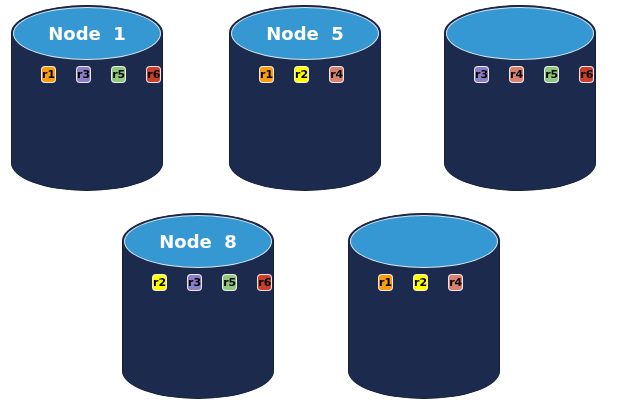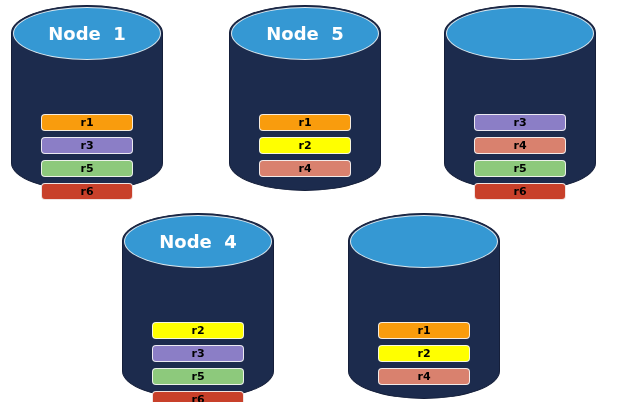--- a/index.html
+++ b/index.html
@@ -50,23 +50,22 @@
     font-size: 18px;
     line-height: 24px;
     white-space: pre; 
   }
   .bars {
     position: absolute;
     top: 61px;
     left: 30px;
     right: 30px;
     display: flex;
-    flex-direction: column;
-    gap: 6px;
-    margin-top: 48px;
+    flex-direction: row;
+    gap: 20px;
   }
   .bar {
     height: 15px;
     border: 1px solid rgba(245, 245, 245, 0.9);
     border-radius: 4px;
     text-align: center;
     color: #000000;
     font-weight: bold;
     font-size: 11px;
     line-height: 15px;
@@ -114,21 +113,21 @@
       <div class="bar" style="background: rgb(139, 126, 198);">r3</div>
       <div class="bar" style="background: rgb(217, 129, 110);">r4</div>
       <div class="bar" style="background: rgb(141, 201, 124);">r5</div>
       <div class="bar" style="background: rgb(200, 64, 42);">r6</div>
     </div>
   </div>
 
   <div class="cyl n4">
     <div class="cyl-body"></div>
     <div class="cyl-top"></div>
-    <div class="cyl-title">Node  4</div>
+    <div class="cyl-title">Node  8</div>
     <div class="bars">
       <div class="bar" style="background: rgb(255, 255, 0);">r2</div>
       <div class="bar" style="background: rgb(139, 126, 198);">r3</div>
       <div class="bar" style="background: rgb(141, 201, 124);">r5</div>
       <div class="bar" style="background: rgb(200, 64, 42);">r6</div>
     </div>
   </div>
 
   <div class="cyl n5">
     <div class="cyl-body"></div>

